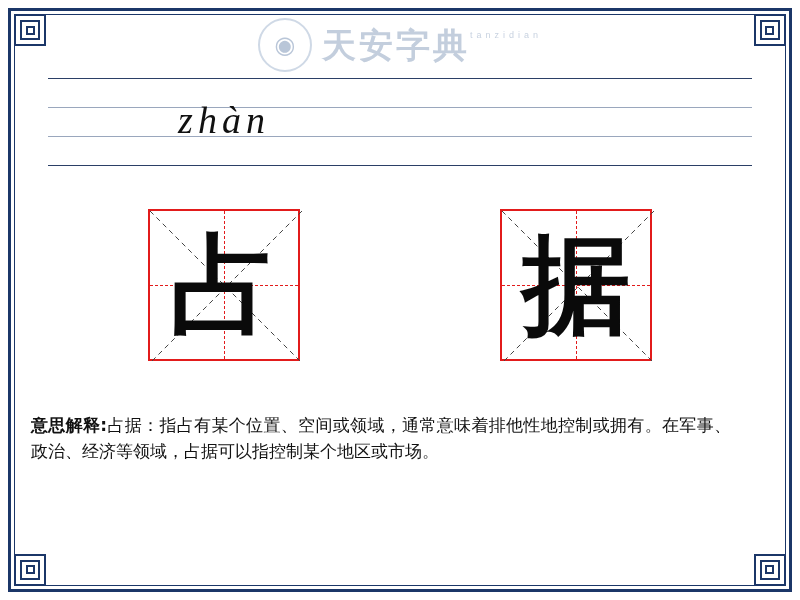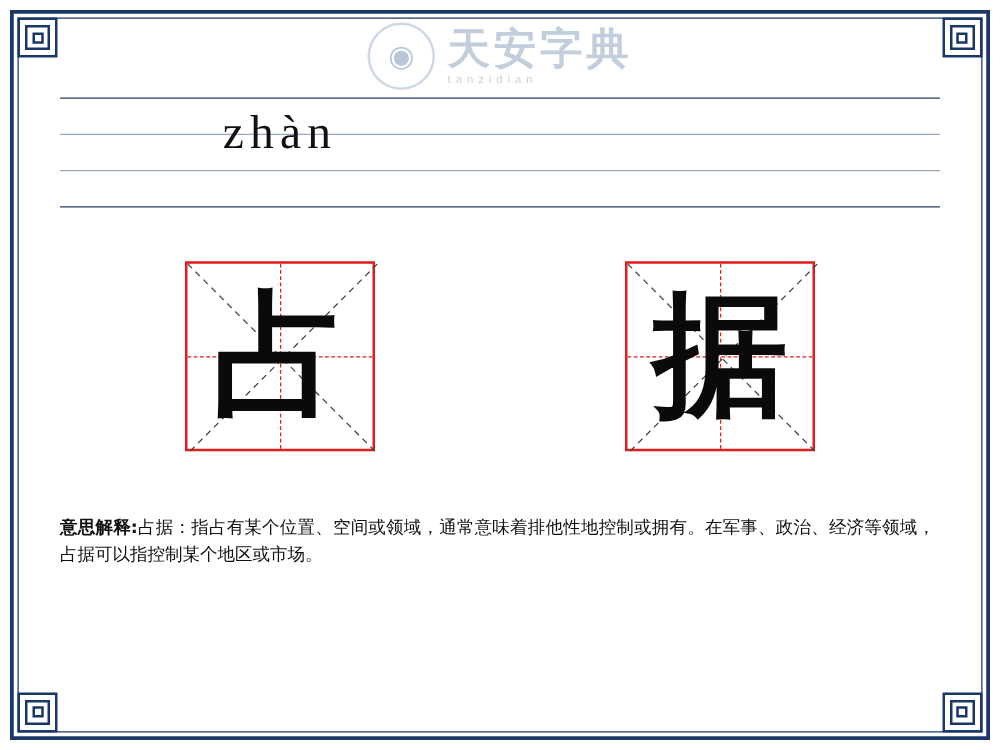--- a/index.html
+++ b/index.html
@@ -88,21 +88,21 @@
     border: 2px solid #cfd9e6;
     color: #b9c6d8;
     display: flex;
     align-items: center;
     justify-content: center;
     font-size: 24px;
     font-family: "DejaVu Sans", sans-serif;
   }
   .wm-text {
     display: flex;
-    flex-direction: column;
+    flex-direction: row;
     align-items: flex-start;
     line-height: 1;
   }
   .wm-title {
     font-size: 34px;
     color: #c3cedd;
     letter-spacing: 3px;
     font-family: "DejaVu Sans", sans-serif;
     font-weight: bold;
   }
@@ -132,24 +132,25 @@
     border-top: 1px solid #9aa7bd;
   }
   .l1 { top: 0px; }
   .l2 { top: 29px; }
   .l3 { top: 58px; }
   .l4 { top: 87px; }
 
   .pinyin-row {
     position: absolute;
     left: 48px;
-    top: 78px;
+    top: 92px;
     width: 704px;
     height: 67px;
     display: flex;
+    font-style: italic;
   }
   .pinyin-cell {
     width: 352px;
     display: flex;
     align-items: center;
     justify-content: center;
   }
   .pinyin {
     font-family: "Liberation Serif", serif;
     font-size: 38px;
@@ -215,25 +216,25 @@
     font-family: "DejaVu Sans", sans-serif;
     font-weight: bold;
     font-size: 108px;
     color: #0a0a0a;
     line-height: 1;
   }
 
   
   .explain {
     position: absolute;
-    left: 48px;
+    left: 31px;
     top: 412px;
     width: 700px;
     font-family: "DejaVu Sans", sans-serif;
-    font-size: 14px;
+    font-size: 17px;
     line-height: 1.55;
     color: #111111;
     text-align: justify;
   }
   .explain .label {
     font-weight: bold;
   }
 </style>
 </head>
 <body>

